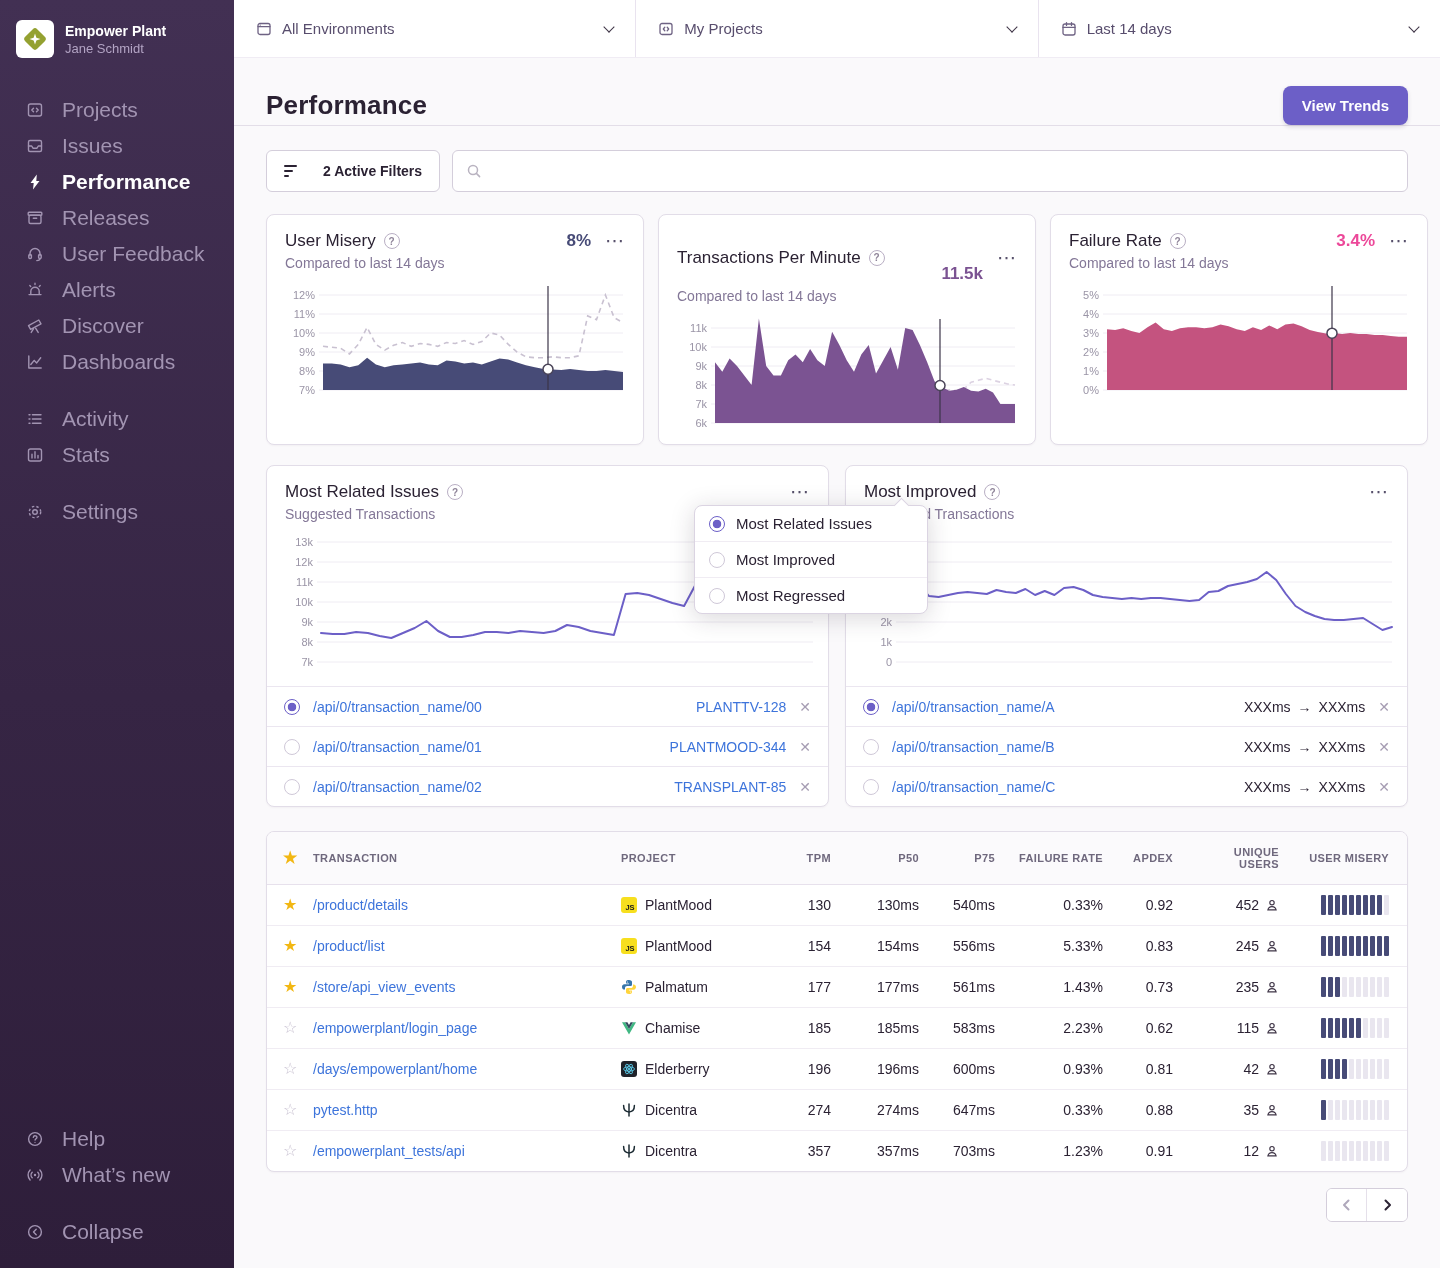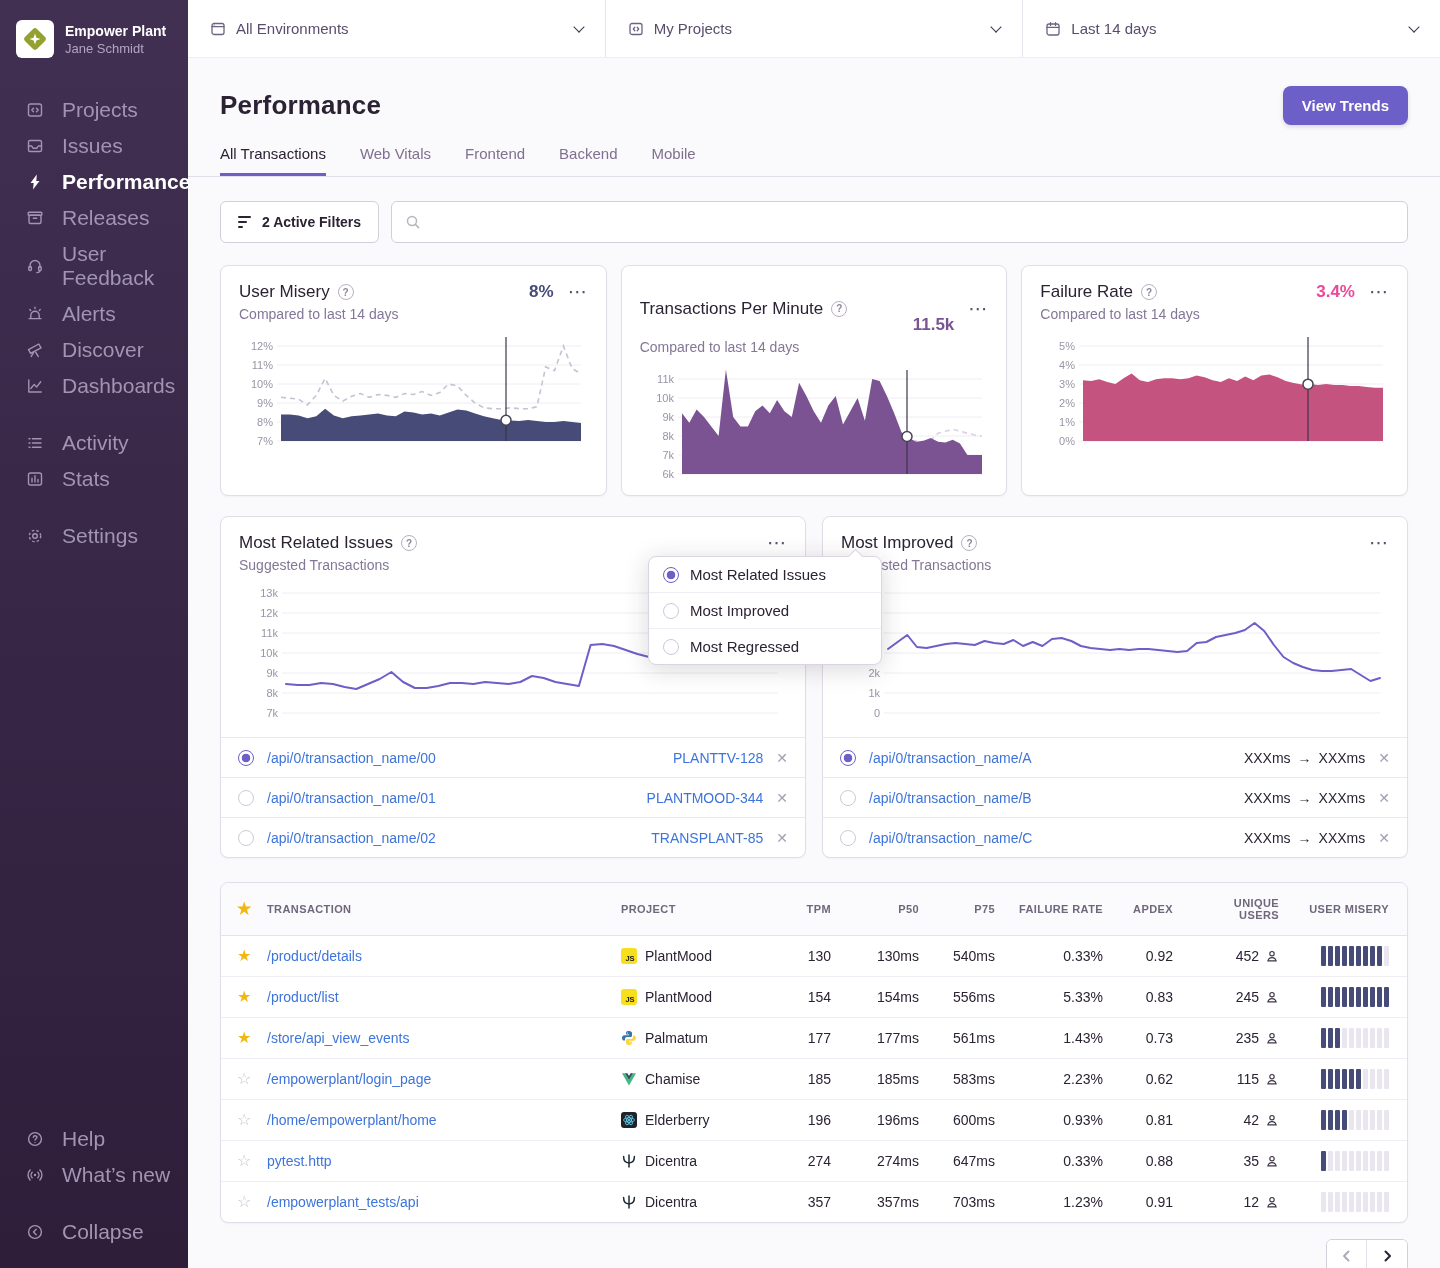--- a/index.html
+++ b/index.html
@@ -1,21 +1,21 @@
 <!DOCTYPE html>
 <html><head>
 <meta charset="utf-8">
 <style>
   * { margin:0; padding:0; box-sizing:border-box; }
   html,body { width:1440px; height:1268px; overflow:hidden; }
   body { font-family:"Liberation Sans", sans-serif; background:#FAF9FB; color:#2B2233; }
   .app { display:flex; width:1440px; height:1268px; }
 
   
-  .sidebar { width:188px; height:1268px; background:linear-gradient(180deg,#423053 0%,#362544 55%,#2E1E3A 100%);
+  .sidebar { width:234px; height:1268px; background:linear-gradient(180deg,#423053 0%,#362544 55%,#2E1E3A 100%);
              color:#A294B2; display:flex; flex-direction:column; padding:14px 0 18px; flex-shrink:0; }
   .org { display:flex; align-items:center; gap:11px; padding:6px 16px 8px; cursor:pointer; }
   .logo { width:38px; height:38px; background:#fff; border-radius:6px; display:flex; align-items:center; justify-content:center; flex-shrink:0; }
   .org-name { font-size:14px; font-weight:700; color:#fff; }
   .org-user { font-size:13px; color:#B3A4C4; margin-top:2px; }
   .nav { margin-top:26px; }
   .nav-item { display:flex; align-items:center; gap:17px; padding:6px 10px 6px 25px; font-size:21px; color:#A294B2; cursor:pointer; }
   .nav-item .nicon { width:20px; height:20px; display:flex; align-items:center; justify-content:center; flex-shrink:0; }
   .nav-item.active { color:#FFFFFF; font-weight:600; }
   .nav-gap { height:21px; }
@@ -33,21 +33,21 @@
   .head-row { display:flex; align-items:center; justify-content:space-between; }
   .page-title { font-size:26px; font-weight:600; color:#2B2233; letter-spacing:.2px; }
   .btn-trends { background:#6C5FC7; color:#fff; border:none; border-radius:8px; padding:11px 19px; font-size:15px; font-weight:600;
                 font-family:inherit; cursor:pointer; box-shadow:0 2px 4px rgba(43,34,51,.15); }
   .tabs { display:flex; gap:34px; margin-top:20px; }
   .tab { font-size:15px; color:#80708F; padding-bottom:11px; cursor:pointer; border-bottom:3px solid transparent; }
   .tab.active { color:#2B2233; border-bottom-color:#6C5FC7; }
 
   .content { padding:24px 32px 0; }
   .filter-row { display:flex; gap:12px; height:42px; }
-  .btn-filter { background:#fff; border:1px solid #D4CEDB; border-radius:6px; display:flex; align-items:center; gap:11px;
+  .btn-filter { background:#fff; border:1px solid #D4CEDB; border-radius:6px; display:flex; align-items:center; gap:26px;
                 padding:0 17px; font-size:14px; font-weight:700; color:#2B2233; cursor:pointer; font-family:inherit; }
   .ficon { display:flex; flex-direction:column; gap:3px; align-items:flex-start; }
   .ficon span { display:block; height:2px; background:#2B2233; border-radius:1px; }
   .ficon span:nth-child(1){ width:13px; } .ficon span:nth-child(2){ width:9px; } .ficon span:nth-child(3){ width:5px; }
   .search { flex:1; background:#fff; border:1px solid #D4CEDB; border-radius:6px; display:flex; align-items:center; gap:9px; padding:0 13px; }
   .search svg { flex-shrink:0; }
   .search input { border:none; outline:none; flex:1; font-size:15px; font-family:inherit; color:#2B2233; background:transparent; }
   .search input::placeholder { color:#A79FB0; }
 
   .card { background:#fff; border:1px solid #E2DDE8; border-radius:8px; box-shadow:0 1px 2px rgba(43,34,51,.04); }
@@ -299,27 +299,20 @@
           </span>
         <span>Last 14 days</span>
         <span class="chev"></span>
       </div>
     </div>
 
     <div class="page-head">
       <div class="head-row">
         <div class="page-title">Performance</div>
         <button class="btn-trends">View Trends</button>
-      </div>
-      <div class="tabs">
-        <span class="tab active">All Transactions</span>
-        <span class="tab">Web Vitals</span>
-        <span class="tab">Frontend</span>
-        <span class="tab">Backend</span>
-        <span class="tab">Mobile</span>
       </div>
     </div>
 
     <div class="content">
 
       <div class="filter-row">
         <button class="btn-filter">
           <span class="ficon">
               <span></span>
               <span></span>
@@ -730,21 +723,21 @@
                     <span class="mbar on"></span>
                     <span class="mbar"></span>
                     <span class="mbar"></span>
                     <span class="mbar"></span>
                     <span class="mbar"></span>
                   </span>
                 </td>
               </tr>
               <tr>
                 <td class="col-star"><span class="star">☆</span></td>
-                <td><span class="tlink">/home/empowerplant/home</span></td>
+                <td><span class="tlink">/days/empowerplant/home</span></td>
                 <td class="col-proj">
                   <span class="proj">
                     <span class="pic">
                       <svg width="16" height="16" viewBox="0 0 16 16">
                         <rect width="16" height="16" rx="3" fill="#20232A"></rect>
                         <g stroke="#61DAFB" stroke-width="0.8" fill="none">
                           <ellipse cx="8" cy="8" rx="5.4" ry="2.1"></ellipse>
                           <ellipse cx="8" cy="8" rx="5.4" ry="2.1" transform="rotate(60 8 8)"></ellipse>
                           <ellipse cx="8" cy="8" rx="5.4" ry="2.1" transform="rotate(120 8 8)"></ellipse>
                         </g>

